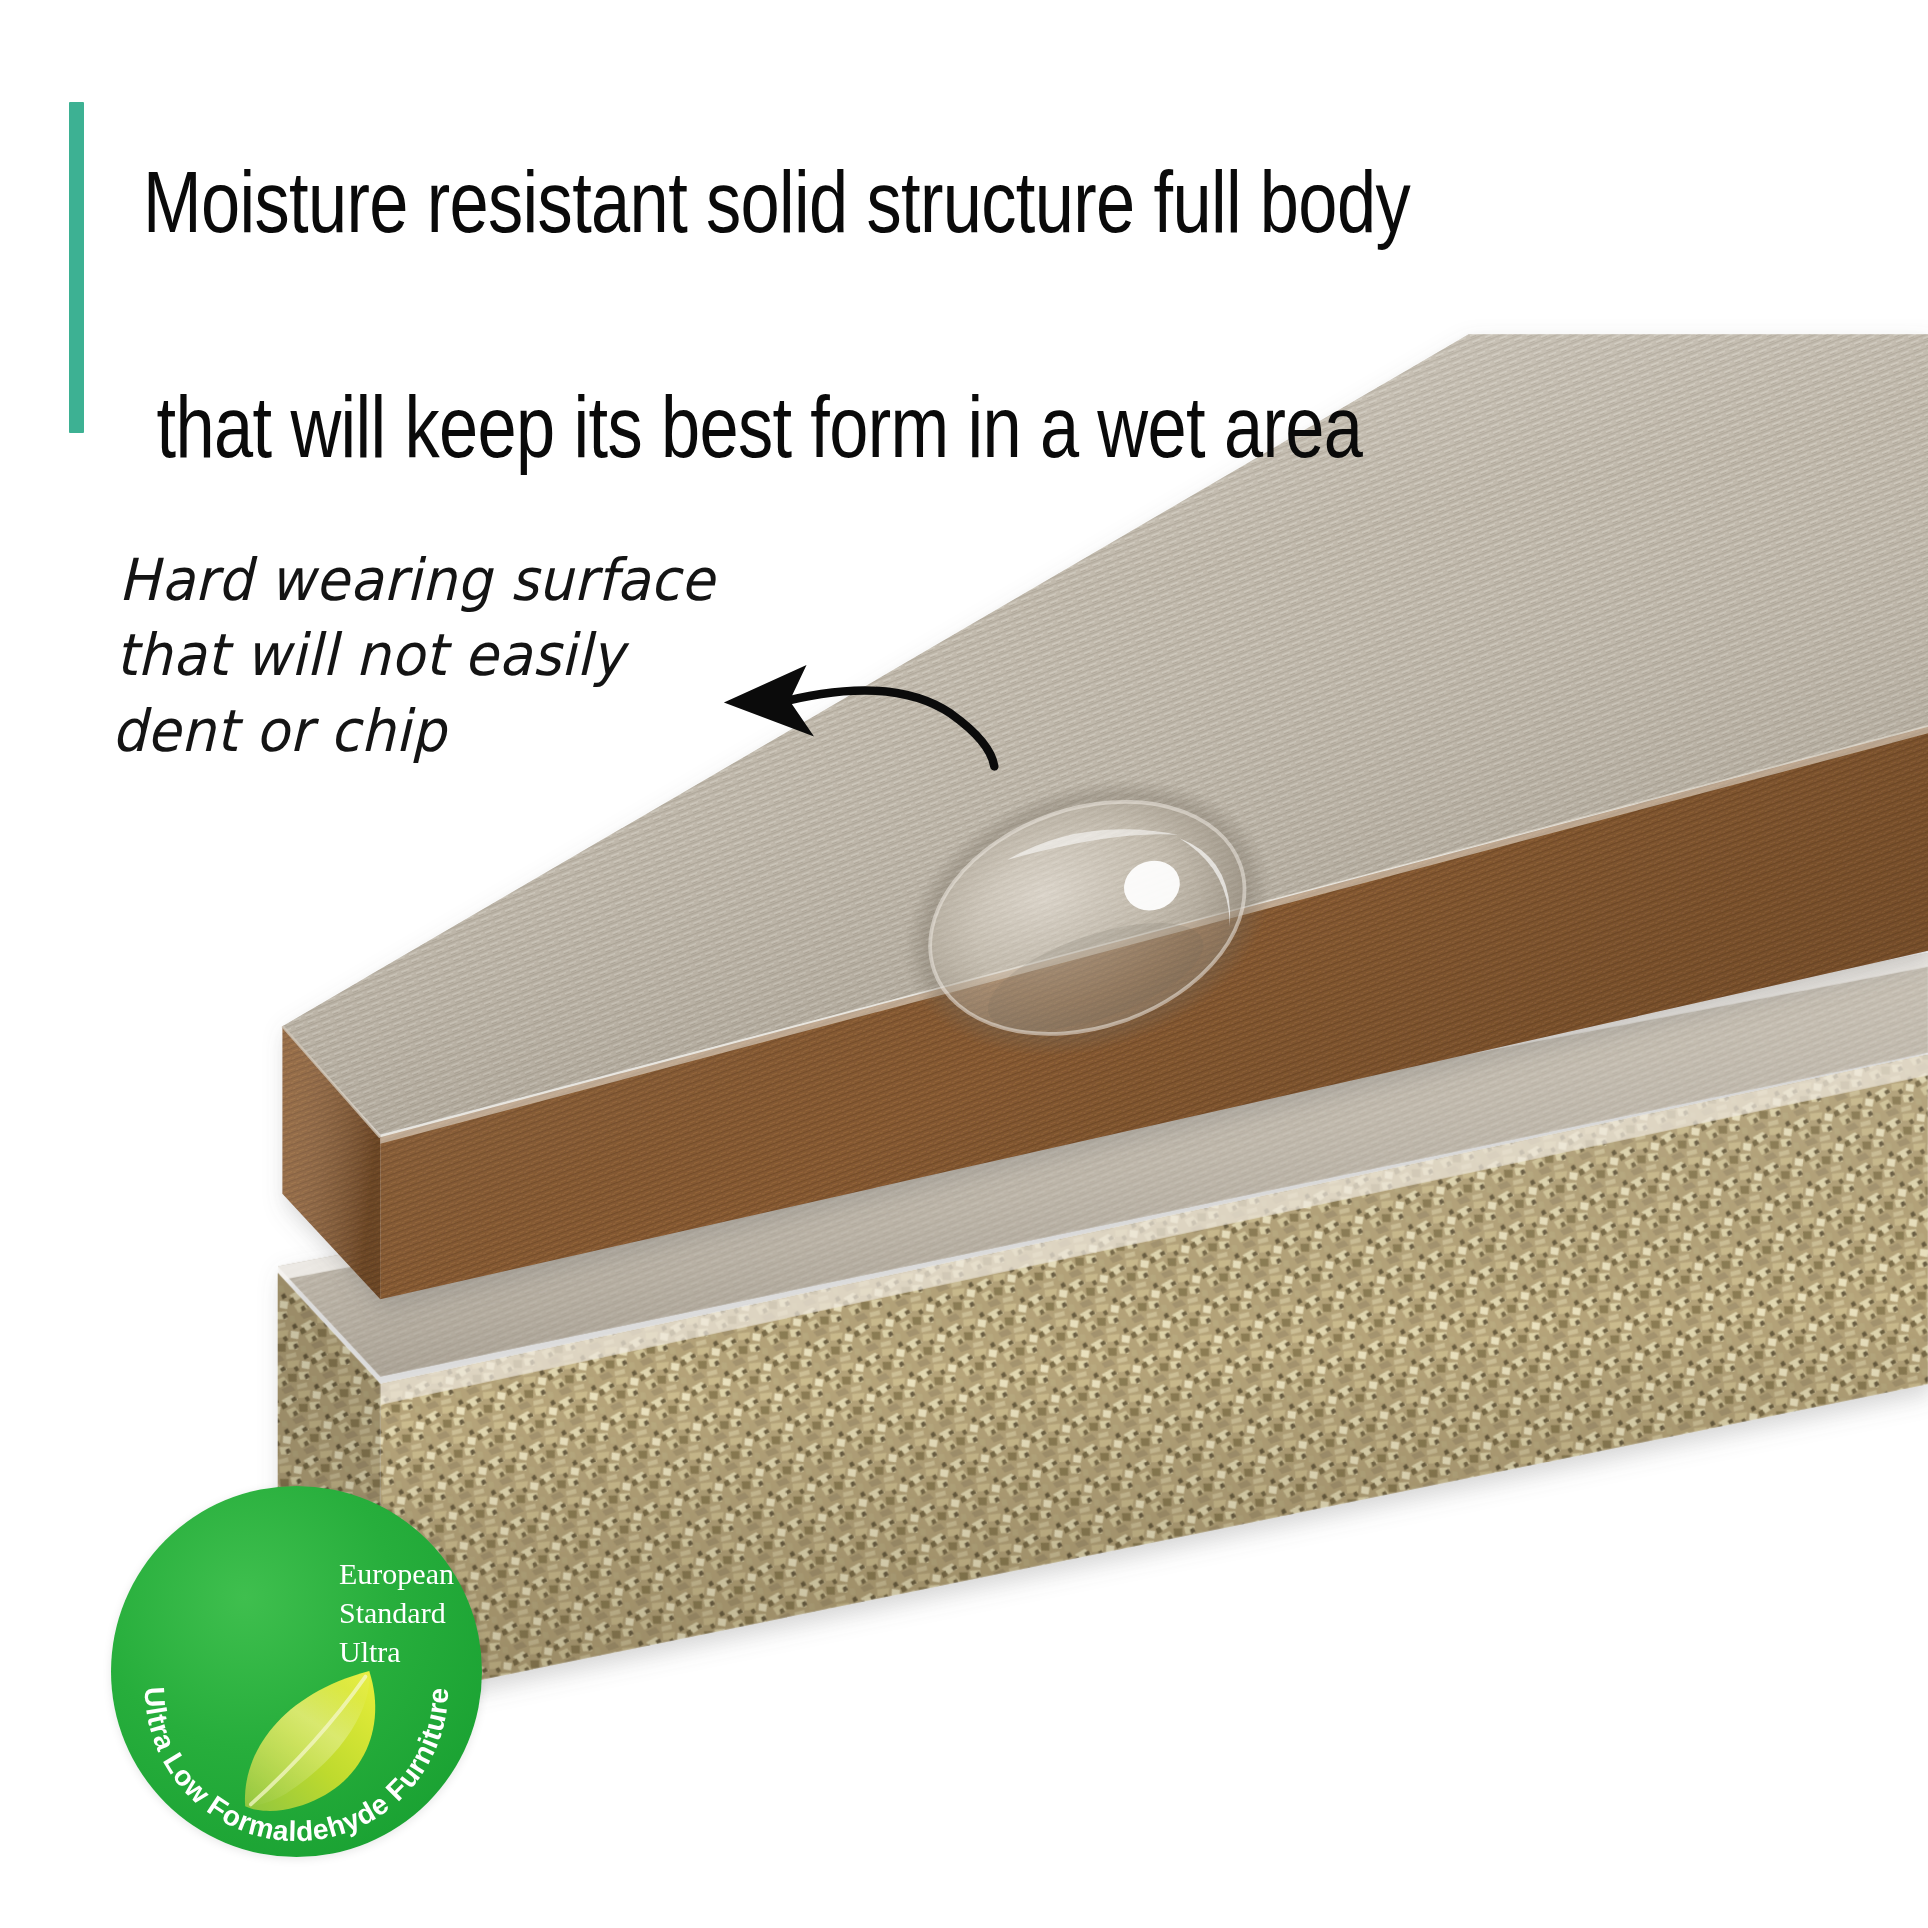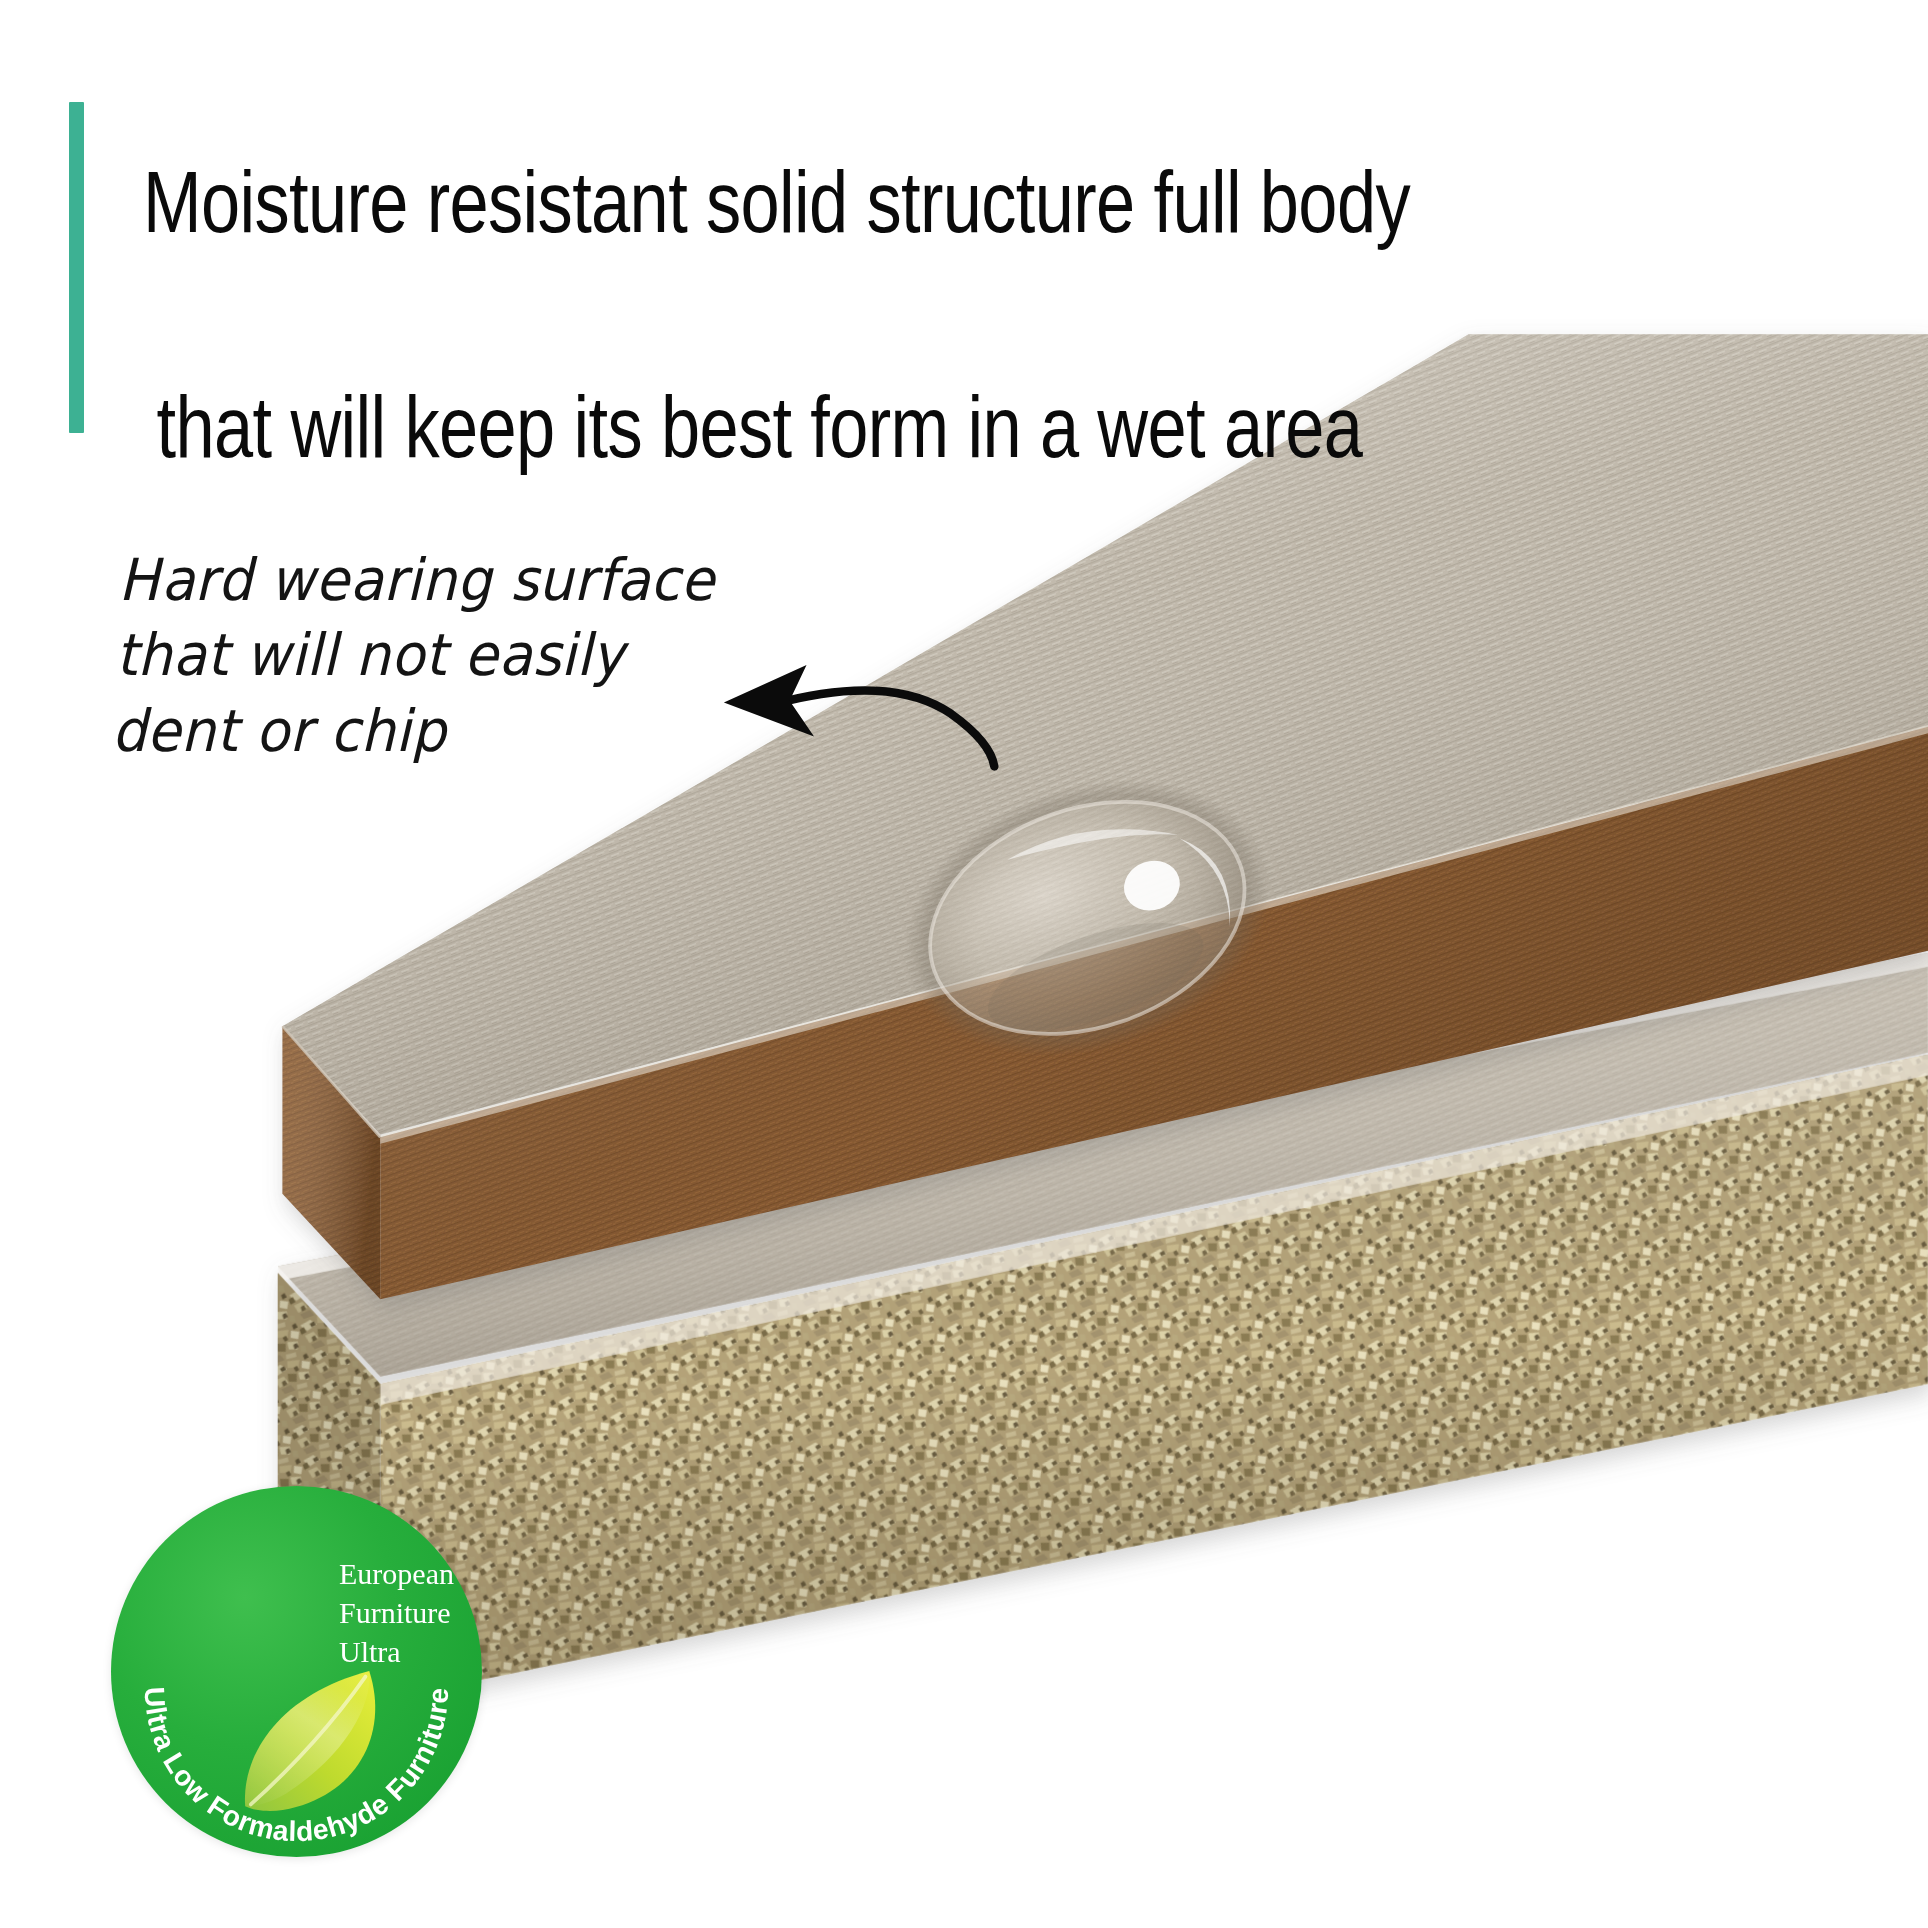--- a/index.html
+++ b/index.html
@@ -214,21 +214,21 @@
         <path id="arcPath" d="M 36 216 A 161 161 0 0 0 358 216"></path>
       </defs>
       <text font-family="'Liberation Sans', sans-serif" font-size="30" font-weight="600" fill="#ffffff" letter-spacing="0.6">
         <textPath href="#arcPath" startOffset="50%" text-anchor="middle">Ultra Low Formaldehyde Furniture</textPath>
       </text>
     </svg>
 
 
     <div id="eo-sub">
       <div>European</div>
-      <div>Furniture</div>
+      <div>Standard</div>
       <div>Ultra</div>
     </div>
 
     <svg id="eo-leaf" viewBox="0 0 200 160">
       <defs>
         <linearGradient id="leafGrad" x1="0" y1="1" x2="1" y2="0">
           <stop offset="0%" stop-color="#8FC53F"></stop>
           <stop offset="45%" stop-color="#BEDA2E"></stop>
           <stop offset="100%" stop-color="#E8EE3A"></stop>
         </linearGradient>

